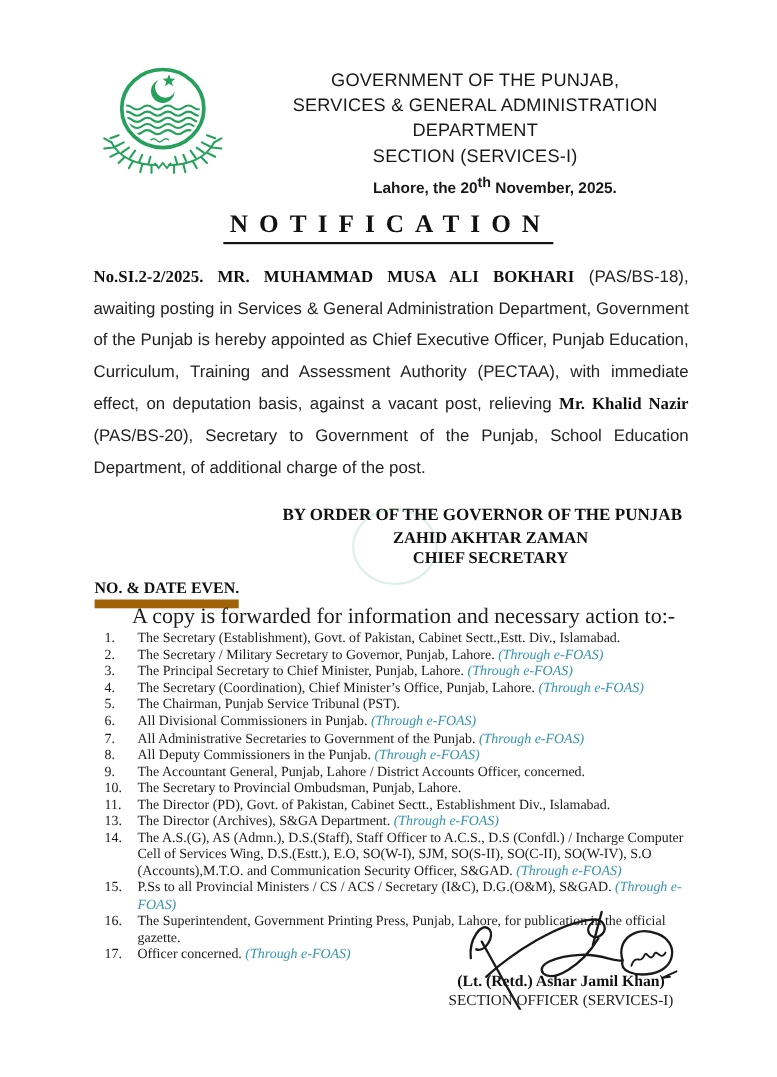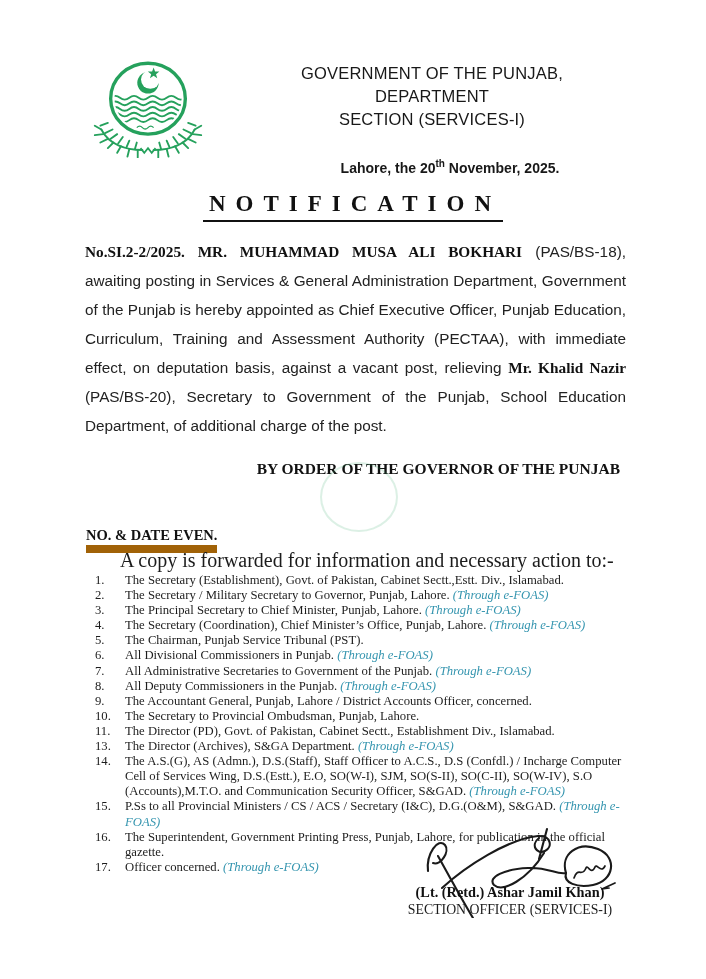--- a/index.html
+++ b/index.html
@@ -20,21 +20,21 @@
     font-family:"Liberation Sans",sans-serif;
     font-weight:normal;font-size:16.5px;line-height:23px;
     color:#181818;letter-spacing:.2px;
   }
   .date-line{
     position:absolute;left:240px;top:158px;width:420px;
     text-align:center;
     font-family:"Liberation Sans",sans-serif;
     font-weight:bold;font-size:14px;color:#181818;
   }
-  .date-line sup{font-size:10px;}
+  .date-line sup{font-size:13px;}
   
   .title-wrap{position:absolute;left:0;top:191px;width:706px;text-align:center;}
   .title{
     display:inline-block;
     font-family:"Liberation Serif",serif;
     font-weight:bold;font-size:23px;letter-spacing:10px;
     border-bottom:2.5px solid #111;
     padding:0 2px 3px 6px;color:#111;
   }
   
@@ -124,36 +124,41 @@
         <path d="M54 98 C36 98 18 92 10 76"></path>
         <path d="M10 76 l-7 -4 M12 81 l-9 1 M17 86 l-8 4 M23 90 l-6 6 M31 94 l-4 7 M40 97 l-2 8 M49 98 l0 8"></path>
         <path d="M9 72 l8 -3 M14 80 l8 -4 M20 86 l7 -5 M28 91 l5 -7 M37 95 l3 -7 M46 97 l2 -7"></path>
       </g>
       <path d="M52 96 l4 5 l4 -5 l4 5 l4 -5" stroke="currentColor" stroke-width="1.8" fill="none"></path>
     </svg>
   </div>
 
   <div class="org-block">
     <div>GOVERNMENT OF THE PUNJAB,</div>
+    <div>SERVICES &amp; GENERAL ADMINISTRATION</div>
     <div>DEPARTMENT</div>
     <div>SECTION (SERVICES-I)</div>
   </div>
 
   <div class="date-line"><span>Lahore, the 20</span><sup>th</sup><span> November, 2025.</span></div>
 
   <div class="title-wrap">
     <span class="title">NOTIFICATION</span>
   </div>
 
   <div class="body-par"><span class="seg-bold">No.SI.2-2/2025. MR. MUHAMMAD MUSA ALI BOKHARI</span><span class="seg-normal"> (PAS/BS-18), awaiting posting in Services &amp; General Administration Department, Government of the Punjab is hereby appointed as Chief Executive Officer, Punjab Education, Curriculum, Training and Assessment Authority (PECTAA), with immediate effect, on deputation basis, against a vacant post, relieving </span><span class="seg-bold">Mr. Khalid Nazir</span><span class="seg-normal"> (PAS/BS-20), Secretary to Government of the Punjab, School Education Department, of additional charge of the post.</span></div>
 
   <div class="by-order">BY ORDER OF THE GOVERNOR OF THE PUNJAB</div>
 
   <div class="watermark-circle"></div>
 
+  <div class="signatory">
+    <div>ZAHID AKHTAR ZAMAN</div>
+    <div>CHIEF SECRETARY</div>
+  </div>
 
   <div class="ref-heading">NO. &amp; DATE EVEN.</div>
 
   <div class="copy-intro">A copy is forwarded for information and necessary action to:-</div>
 
   <div class="copy-list">
       <div class="copy-row">
         <span class="copy-num">1.</span>
         <span class="copy-text">The Secretary (Establishment), Govt. of Pakistan, Cabinet Sectt.,Estt. Div., Islamabad.</span>
       </div>

